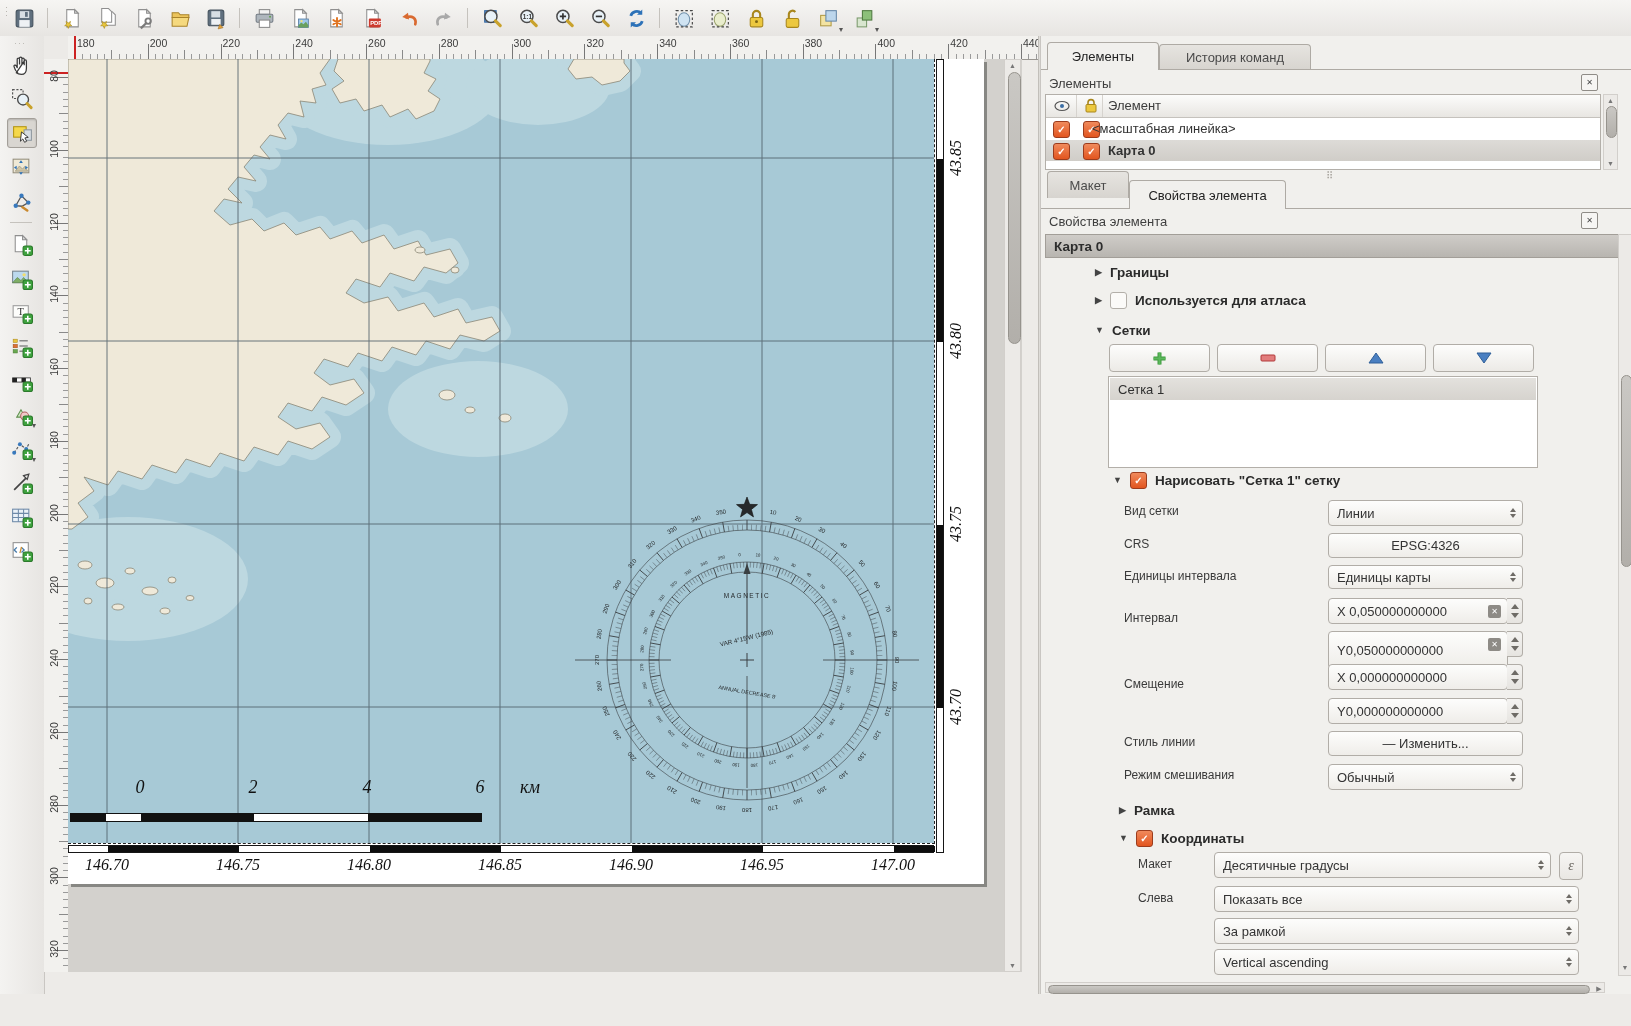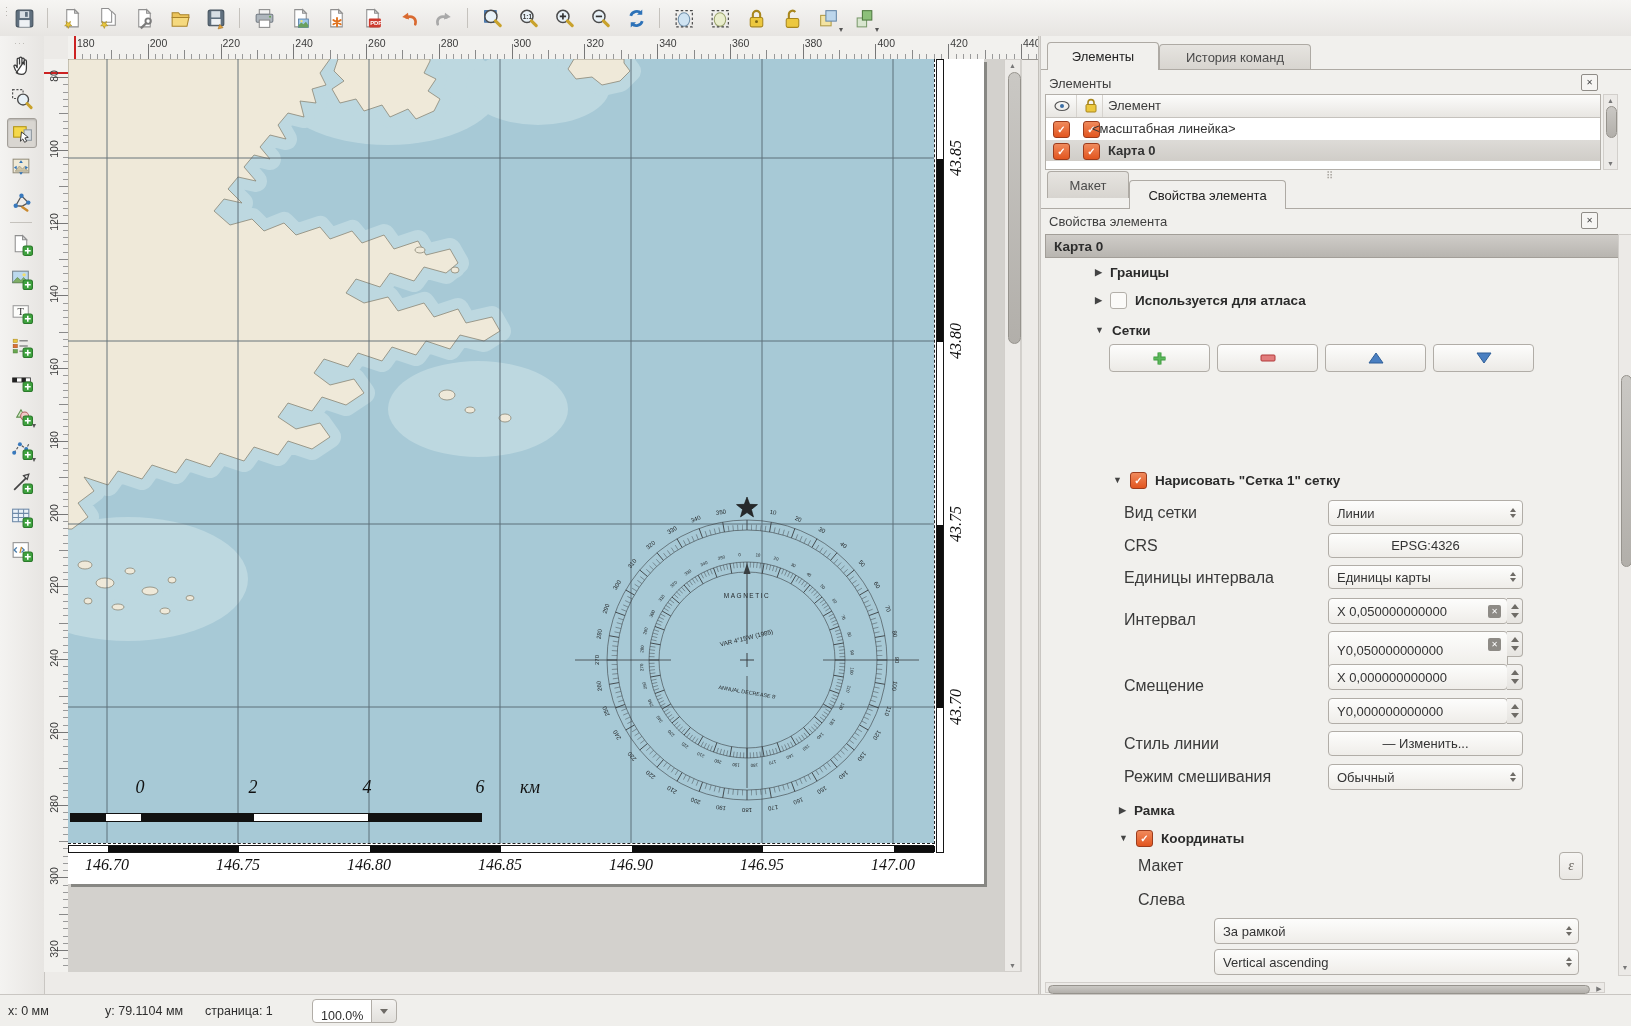--- a/index.html
+++ b/index.html
@@ -57,21 +57,21 @@
   .xbox{position:absolute;width:15px;height:15px;border:1px solid #8f8c87;background:#f6f5f3;border-radius:2px;font-size:8px;color:#444;display:flex;align-items:center;justify-content:center}
   .itable{position:absolute;background:#fff;border:1px solid #b3afa9;box-sizing:border-box}
   .ithead{position:absolute;left:0;top:0;right:0;height:22px;background:linear-gradient(#fcfcfb,#e8e6e2);border-bottom:1px solid #c5c2bd;font-size:13px;color:#3c3c3c}
   .itrow{position:absolute;left:0;right:0;height:21px;font-size:13px;display:flex;align-items:center}
   .itrow.sel{background:linear-gradient(#dddbd7,#d0cdc8)}
   .cbx{position:absolute;width:15px;height:15px;border-radius:3px;border:1px solid #9c3c1d;background:linear-gradient(#f08a5c,#e2551f);color:#fff;font-size:10px;font-weight:bold;display:flex;align-items:center;justify-content:center}
   .cbx-empty{position:absolute;width:15px;height:15px;border-radius:3px;border:1px solid #b3afa9;background:#fbfaf8}
   .hdrbar{position:absolute;background:linear-gradient(#cfccc8,#b8b5b0);border:1px solid #a29e98;font-weight:bold;color:#2d2d2d;display:flex;align-items:center;padding-left:8px;box-sizing:border-box;font-size:13.5px}
   .grow{position:absolute;display:flex;align-items:center;gap:8px;font-weight:bold;color:#2b2b2b;font-size:13.5px;height:20px}
   .garrow{font-size:9px;color:#444}
-  .flabel{position:absolute;font-size:16px;color:#3a3a3a}
+  .flabel{position:absolute;font-size:12px;color:#3a3a3a}
   .combo,.pbtn,.spinf{position:absolute;border:1px solid #b1ada7;border-radius:4px;background:linear-gradient(#fdfdfc,#efede9);box-sizing:border-box;font-size:13px;color:#333;display:flex;align-items:center}
   .combo{padding-left:8px}
   .pbtn{justify-content:center}
   .spinf{padding-left:8px}
   .updn{position:absolute;right:6px;top:0;height:100%;display:flex;flex-direction:column;justify-content:center;gap:2px}
   .updn i{display:block;width:0;height:0;border-left:3.5px solid transparent;border-right:3.5px solid transparent}
   .updn .u{border-bottom:4px solid #6e6b66}
   .updn .d{border-top:4px solid #6e6b66}
   .spinstrip{position:absolute;width:16px;border:1px solid #b1ada7;border-radius:0 4px 4px 0;border-left:none;background:linear-gradient(#f4f3f1,#e6e4e0);box-sizing:border-box}
   .spinstrip i{position:absolute;left:4px;width:0;height:0;border-left:4px solid transparent;border-right:4px solid transparent}
@@ -1090,20 +1090,25 @@
         <svg width="16" height="12">
           <path d="M8 1l7 10H1z" fill="#4a7fc1" stroke="#2f5f98"></path>
         </svg>
       </div>
     <div class="gbtn" style="left:392px;top:308px">
         <svg width="16" height="12">
           <path d="M8 11L1 1h14z" fill="#4a7fc1" stroke="#2f5f98"></path>
         </svg>
       </div>
 
+    <div class="glist" style="left:67px;top:340px;width:430px;height:92px">
+      <div class="glrow">
+          <span>Сетка 1</span>
+        </div>
+    </div>
 
     <div class="grow" style="left:72px;top:434px">
         <span class="garrow">▼</span>
         <span class="cbx" style="position:relative">✓</span>
         <span>Нарисовать "Сетка 1" сетку</span>
       </div>
 
     <span class="flabel" style="left:83px;top:468px">Вид сетки</span>
     <div class="combo" style="left:287px;top:464px;width:195px;height:26px">
         <span>Линии</span>
@@ -1179,23 +1184,37 @@
         <span class="garrow">▶</span>
         <span>Рамка</span>
       </div>
     <div class="grow" style="left:78px;top:792px">
         <span class="garrow">▼</span>
         <span class="cbx" style="position:relative">✓</span>
         <span>Координаты</span>
       </div>
 
     <span class="flabel" style="left:97px;top:821px">Макет</span>
+    <div class="combo" style="left:173px;top:816px;width:337px;height:26px">
+        <span>Десятичные градусы</span>
+        <span class="updn">
+          <i class="u"></i>
+          <i class="d"></i>
+        </span>
+      </div>
     <div class="ebtn" style="left:518px;top:816px;width:22px;height:26px">ε</div>
 
     <span class="flabel" style="left:97px;top:855px">Слева</span>
+    <div class="combo" style="left:173px;top:850px;width:365px;height:26px">
+        <span>Показать все</span>
+        <span class="updn">
+          <i class="u"></i>
+          <i class="d"></i>
+        </span>
+      </div>
     <div class="combo" style="left:173px;top:882px;width:365px;height:26px">
         <span>За рамкой</span>
         <span class="updn">
           <i class="u"></i>
           <i class="d"></i>
         </span>
       </div>
     <div class="combo" style="left:173px;top:913px;width:365px;height:26px">
         <span>Vertical ascending</span>
         <span class="updn">
@@ -1208,25 +1227,14 @@
       <div class="sbthumb" style="left:2px;top:140px;width:9px;height:190px"></div>
       <div class="sbarr" style="bottom:4px">▼</div>
     </div>
 
     <div class="sbtrack" style="left:4px;top:946px;width:560px;height:11px">
       <div class="sbthumb" style="left:2px;top:1.5px;width:540px;height:7px"></div>
       <div class="sbarr" style="left:548px;top:2px;width:10px">▶</div>
     </div>
   </div>
 
-  <div class="abs statusbar">
-    <span style="left:8px">x: 0 мм</span>
-    <span style="left:105px">y: 79.1104 мм</span>
-    <span style="left:205px">страница: 1</span>
-    <div class="zoomfield">
-        <span>100.0%</span>
-      </div>
-    <div class="zoomarr">
-        <i></i>
-      </div>
-  </div>
 
 </div>
 
 </body></html>

